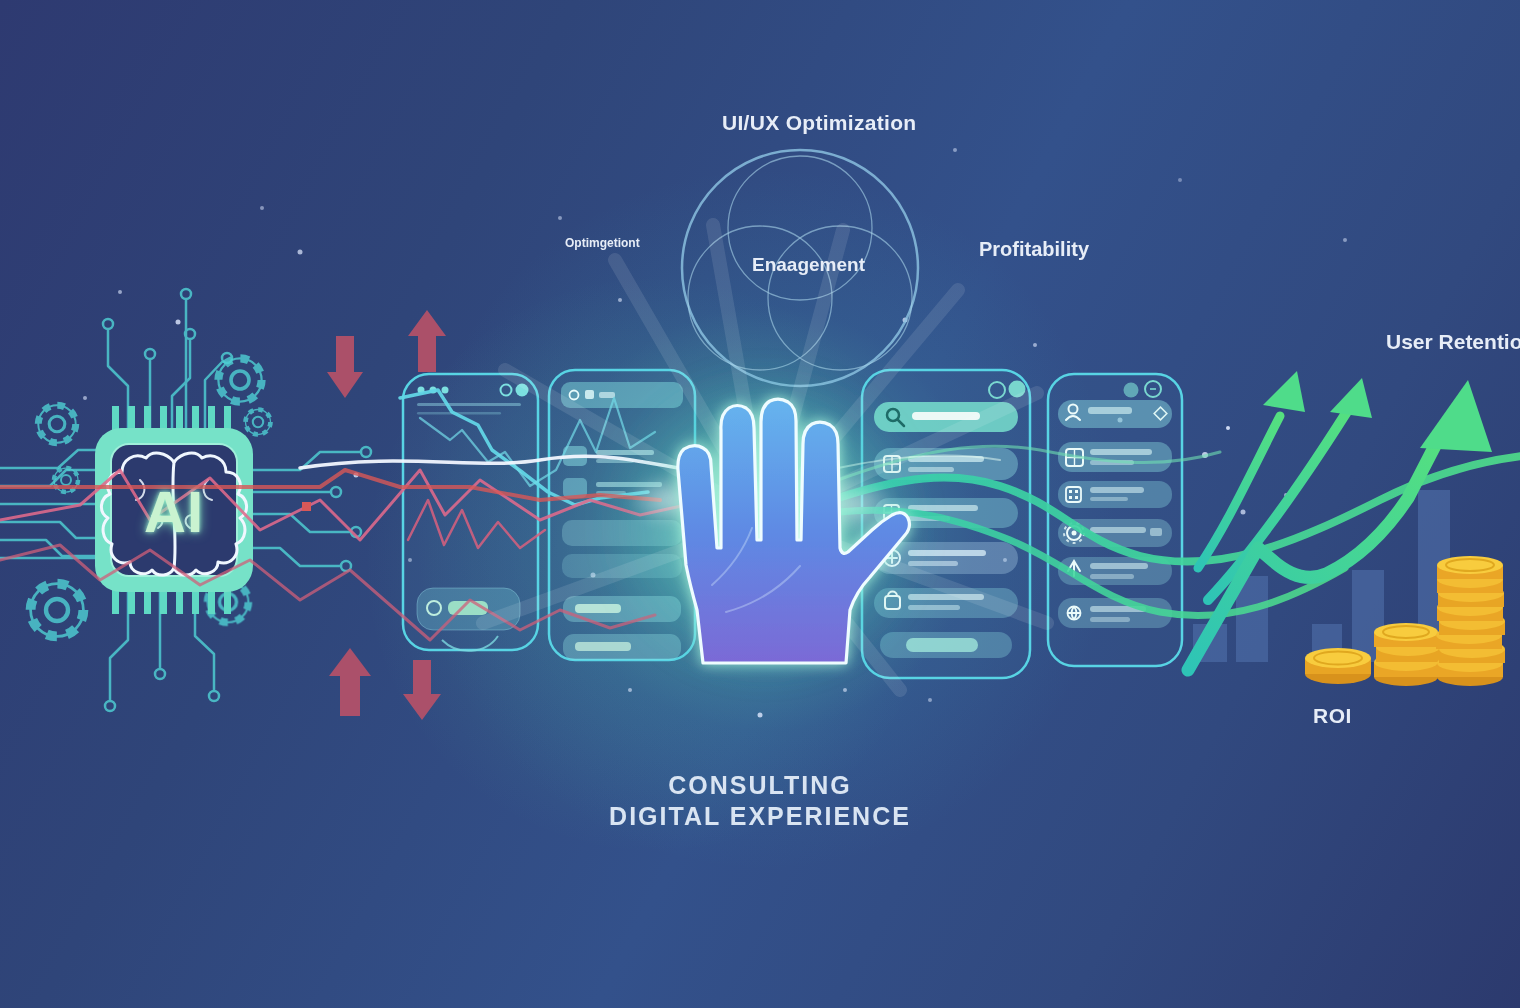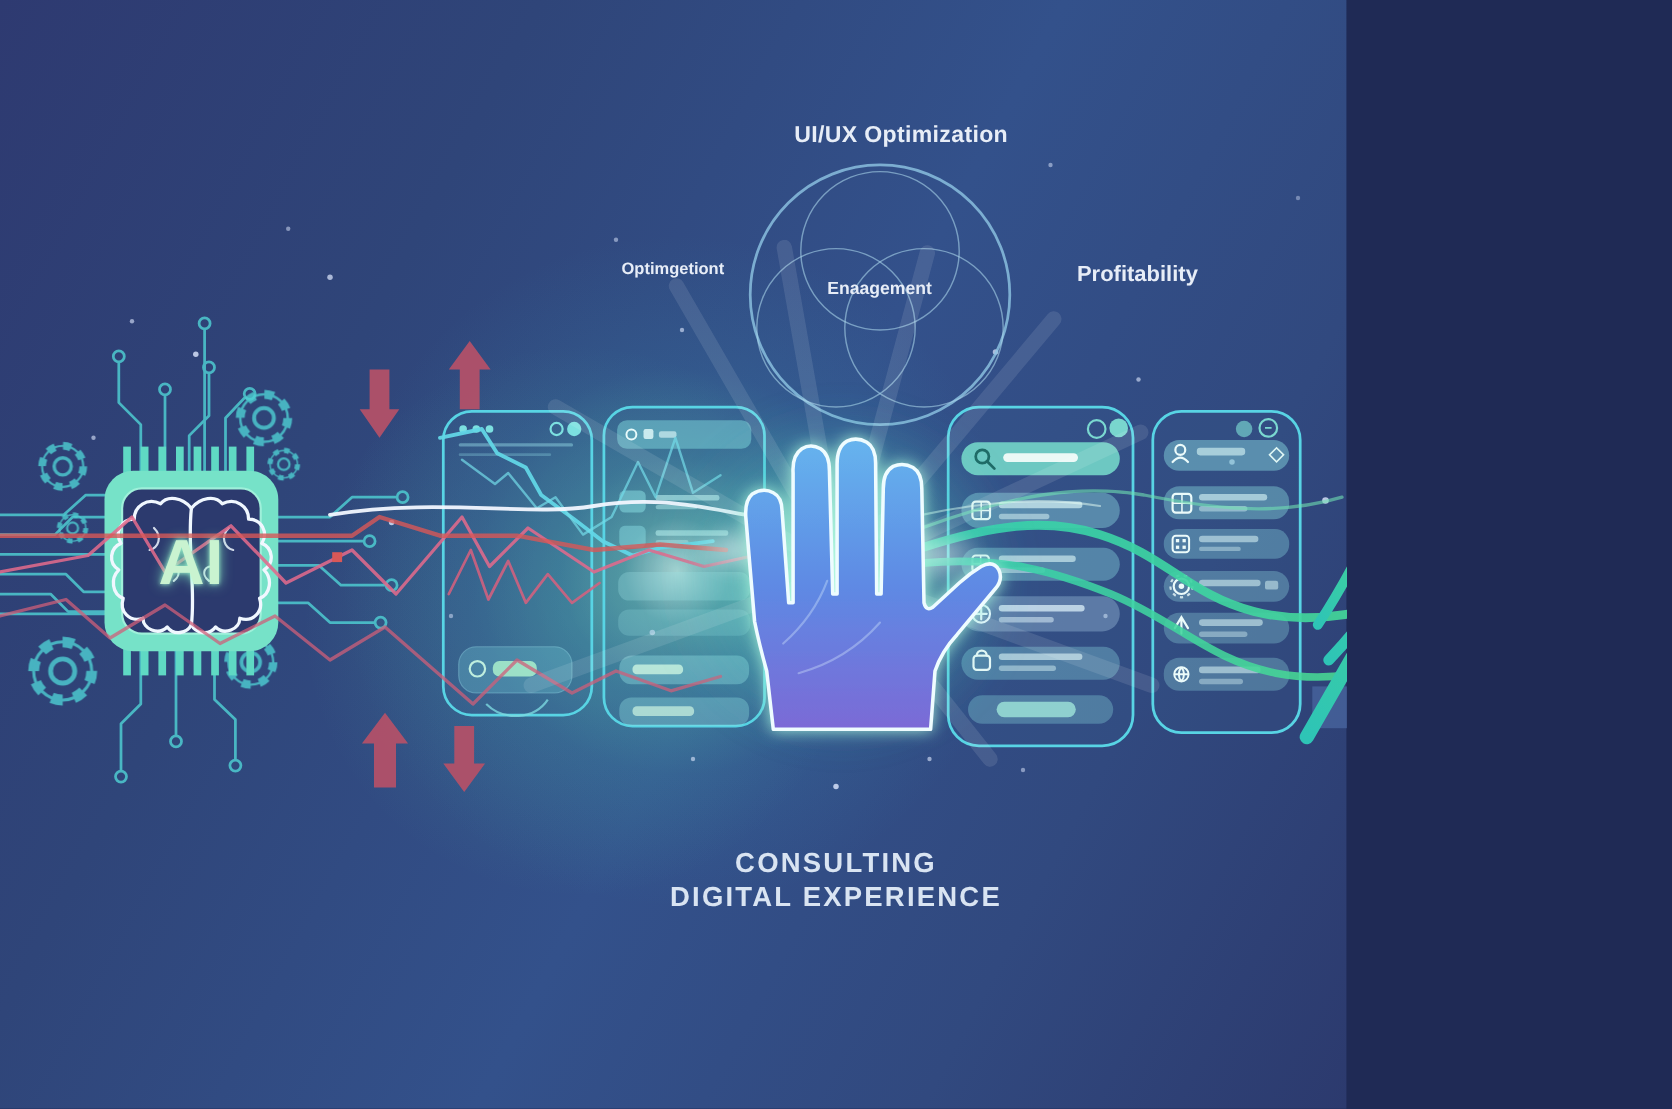--- a/index.html
+++ b/index.html
@@ -1,28 +1,28 @@
 <!DOCTYPE html>
 <html><head>
 <meta charset="utf-8">
 <style>
   html,body{margin:0;padding:0;background:#1f2a55;}
   .stage{
-    position:relative;width:1224px;height:1008px;overflow:hidden;
+    position:relative;width:1520px;height:1008px;overflow:hidden;
     font-family:"Liberation Sans",sans-serif;
     background:
       radial-gradient(circle at 50.3% 51.5%, rgba(210,255,235,0.85) 0%, rgba(120,235,195,0.45) 6%, rgba(80,205,190,0.28) 13%, rgba(60,165,190,0.12) 23%, rgba(0,0,0,0) 38%),
       radial-gradient(circle at 43% 56%, rgba(90,220,175,0.22) 0%, rgba(0,0,0,0) 28%),
       linear-gradient(118deg,#2e3a71 0%,#2f4579 28%,#33518b 55%,#31497f 78%,#2c3a6e 100%);
   }
   svg.art{position:absolute;left:0;top:0;}
   .label{position:absolute;color:#e7edf7;white-space:nowrap;}
   .venn-title{left:722px;top:111px;font-size:21px;font-weight:600;letter-spacing:.3px;}
-  .venn-left{left:565px;top:236px;font-size:15px;font-weight:600;}
-  .venn-center{left:752px;top:254px;font-size:16px;font-weight:600;}
+  .venn-left{left:565px;top:236px;font-size:12px;font-weight:600;}
+  .venn-center{left:752px;top:254px;font-size:19px;font-weight:600;}
   .venn-right{left:979px;top:238px;font-size:20px;font-weight:600;}
   .user-retention{left:1386px;top:330px;font-size:21px;font-weight:600;}
   .roi{left:1313px;top:691px;font-size:21px;font-weight:700;letter-spacing:.5px;margin-top:13px;}
   .main-title{
     position:absolute;left:760px;top:770px;transform:translateX(-50%);
     text-align:center;color:#d9e4f2;font-size:25px;font-weight:700;
     letter-spacing:2px;line-height:31px;white-space:nowrap;
   }
   .chip-label{
     position:absolute;left:174px;top:511px;transform:translate(-50%,-50%);

